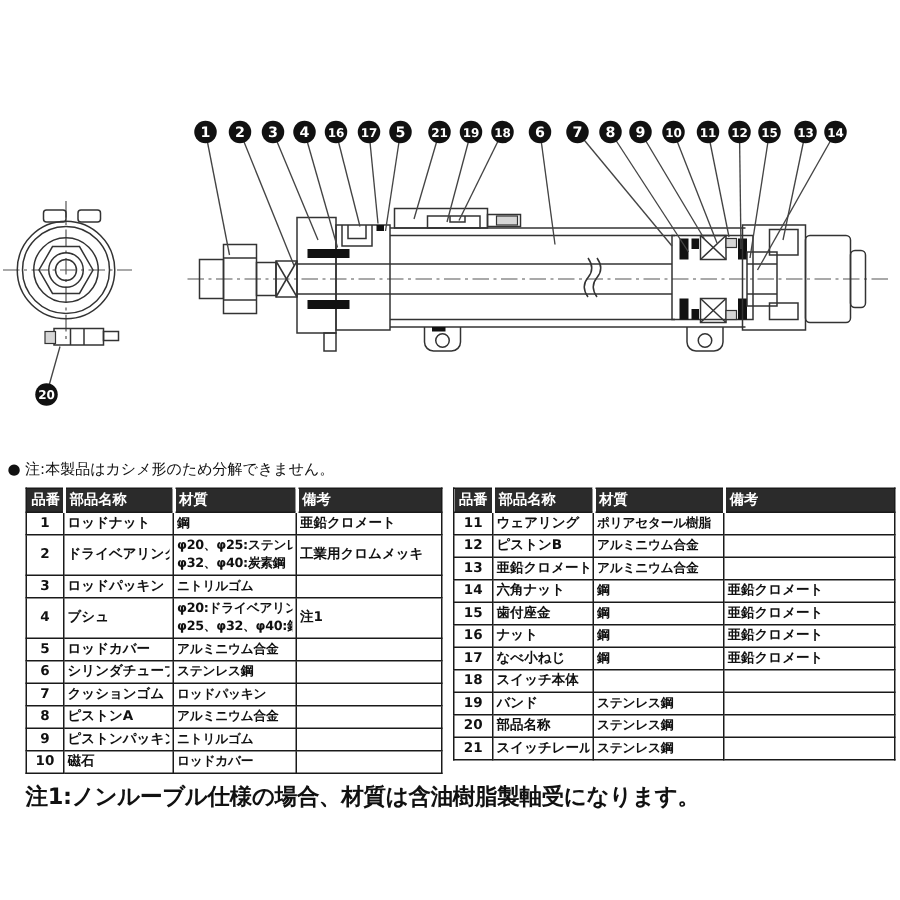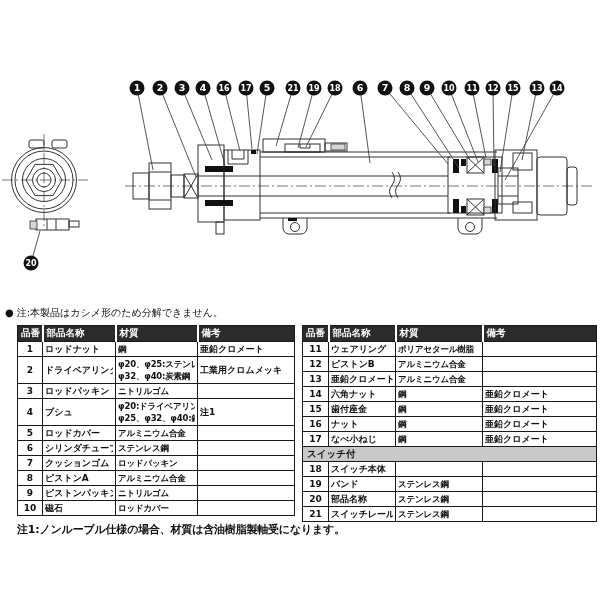--- a/index.html
+++ b/index.html
@@ -42,21 +42,21 @@
     vertical-align:middle;overflow:hidden;
   }
   .parts-table td .ln{white-space:nowrap;overflow:hidden;min-height:12px;}
   .parts-table td.no{text-align:center;}
   .parts-table td.mat .ln{font-size:8.5px;letter-spacing:-0.2px;}
   .parts-table td.section{
     background:var(--switch-section-bg,#c9c9c9);font-size:9.5px;font-weight:bold;
     padding:1px 4px;white-space:nowrap;
   }
   .footnote{
-    position:absolute;left:17px;top:522px;font-size:11px;font-weight:bold;color:#111;
+    position:absolute;left:17px;top:522px;font-size:15px;font-weight:bold;color:#111;
     white-space:nowrap;letter-spacing:-0.2px;
   }
 </style>
 </head>
 <body>
 
 <div class="page">
 
   <svg id="diagram" width="600" height="305" viewBox="0 0 600 305">
 
@@ -510,23 +510,20 @@
             <div class="ln">なべ小ねじ</div>
           </td>
           <td class="mat">
             <div class="ln">鋼</div>
           </td>
           <td class="rem">
             <div class="ln">亜鉛クロメート</div>
           </td>
         </tr>
         <tr>
-          <td colspan="4" class="section">スイッチ付</td>
-        </tr>
-        <tr>
           <td class="no">
             <div class="ln">18</div>
           </td>
           <td class="name">
             <div class="ln">スイッチ本体</div>
           </td>
           <td class="mat">
             <div class="ln"></div>
           </td>
           <td class="rem">

